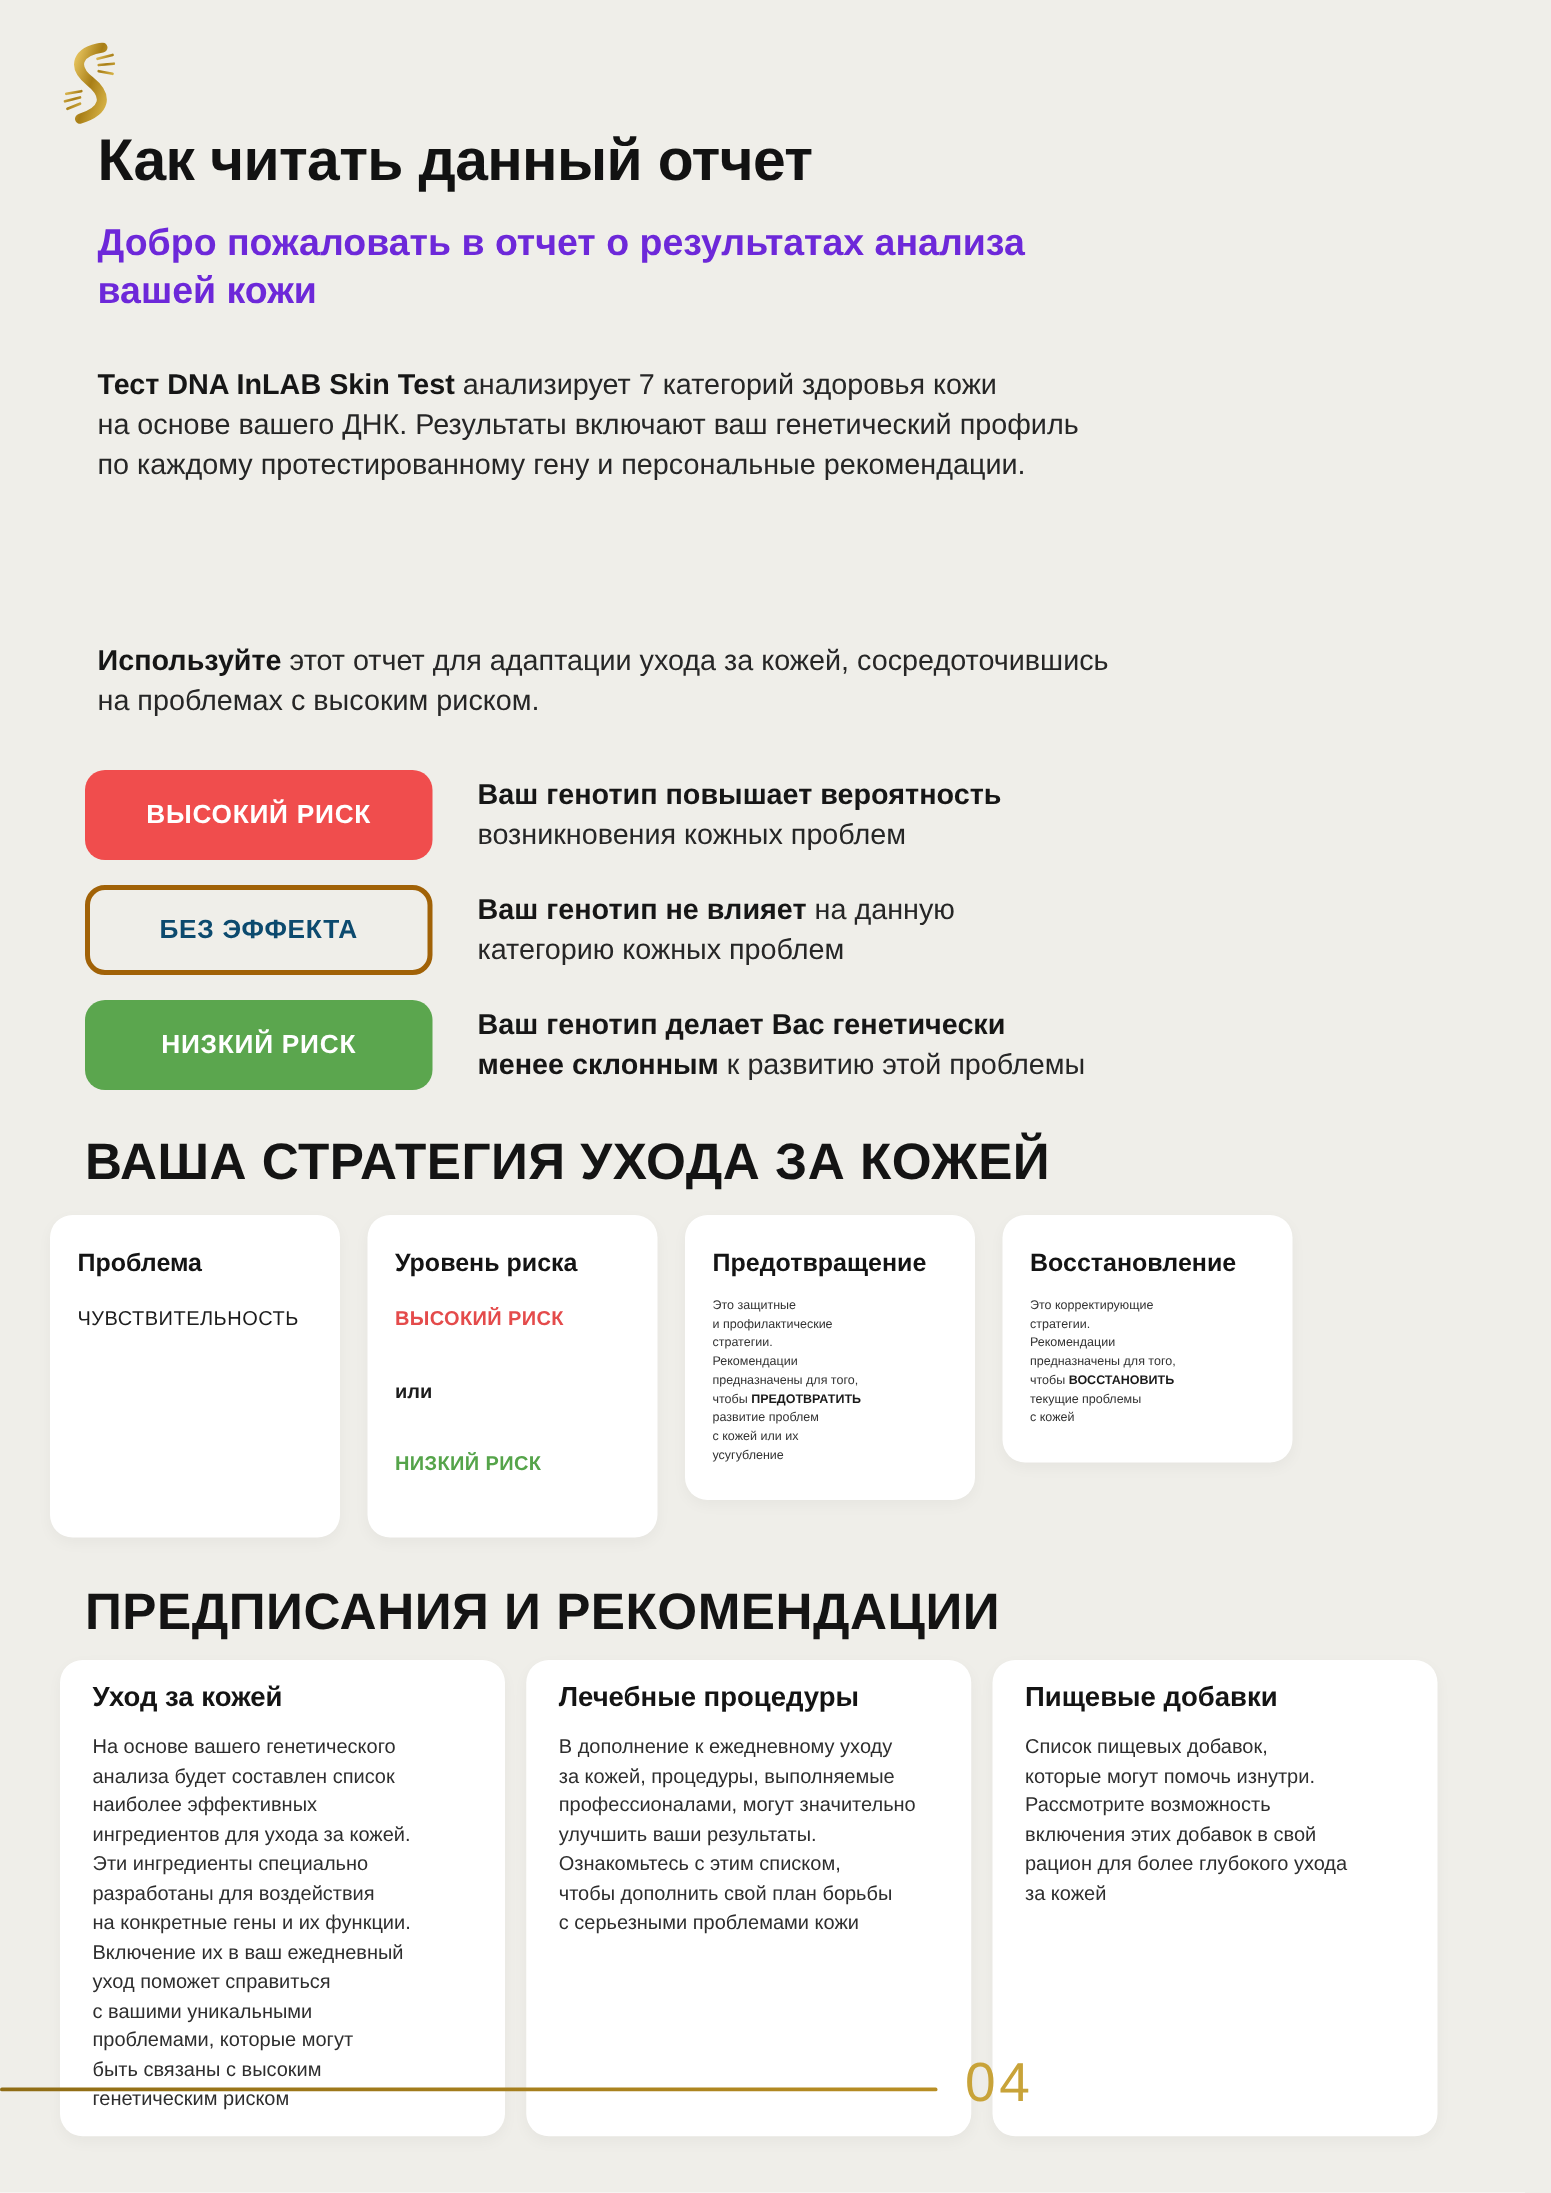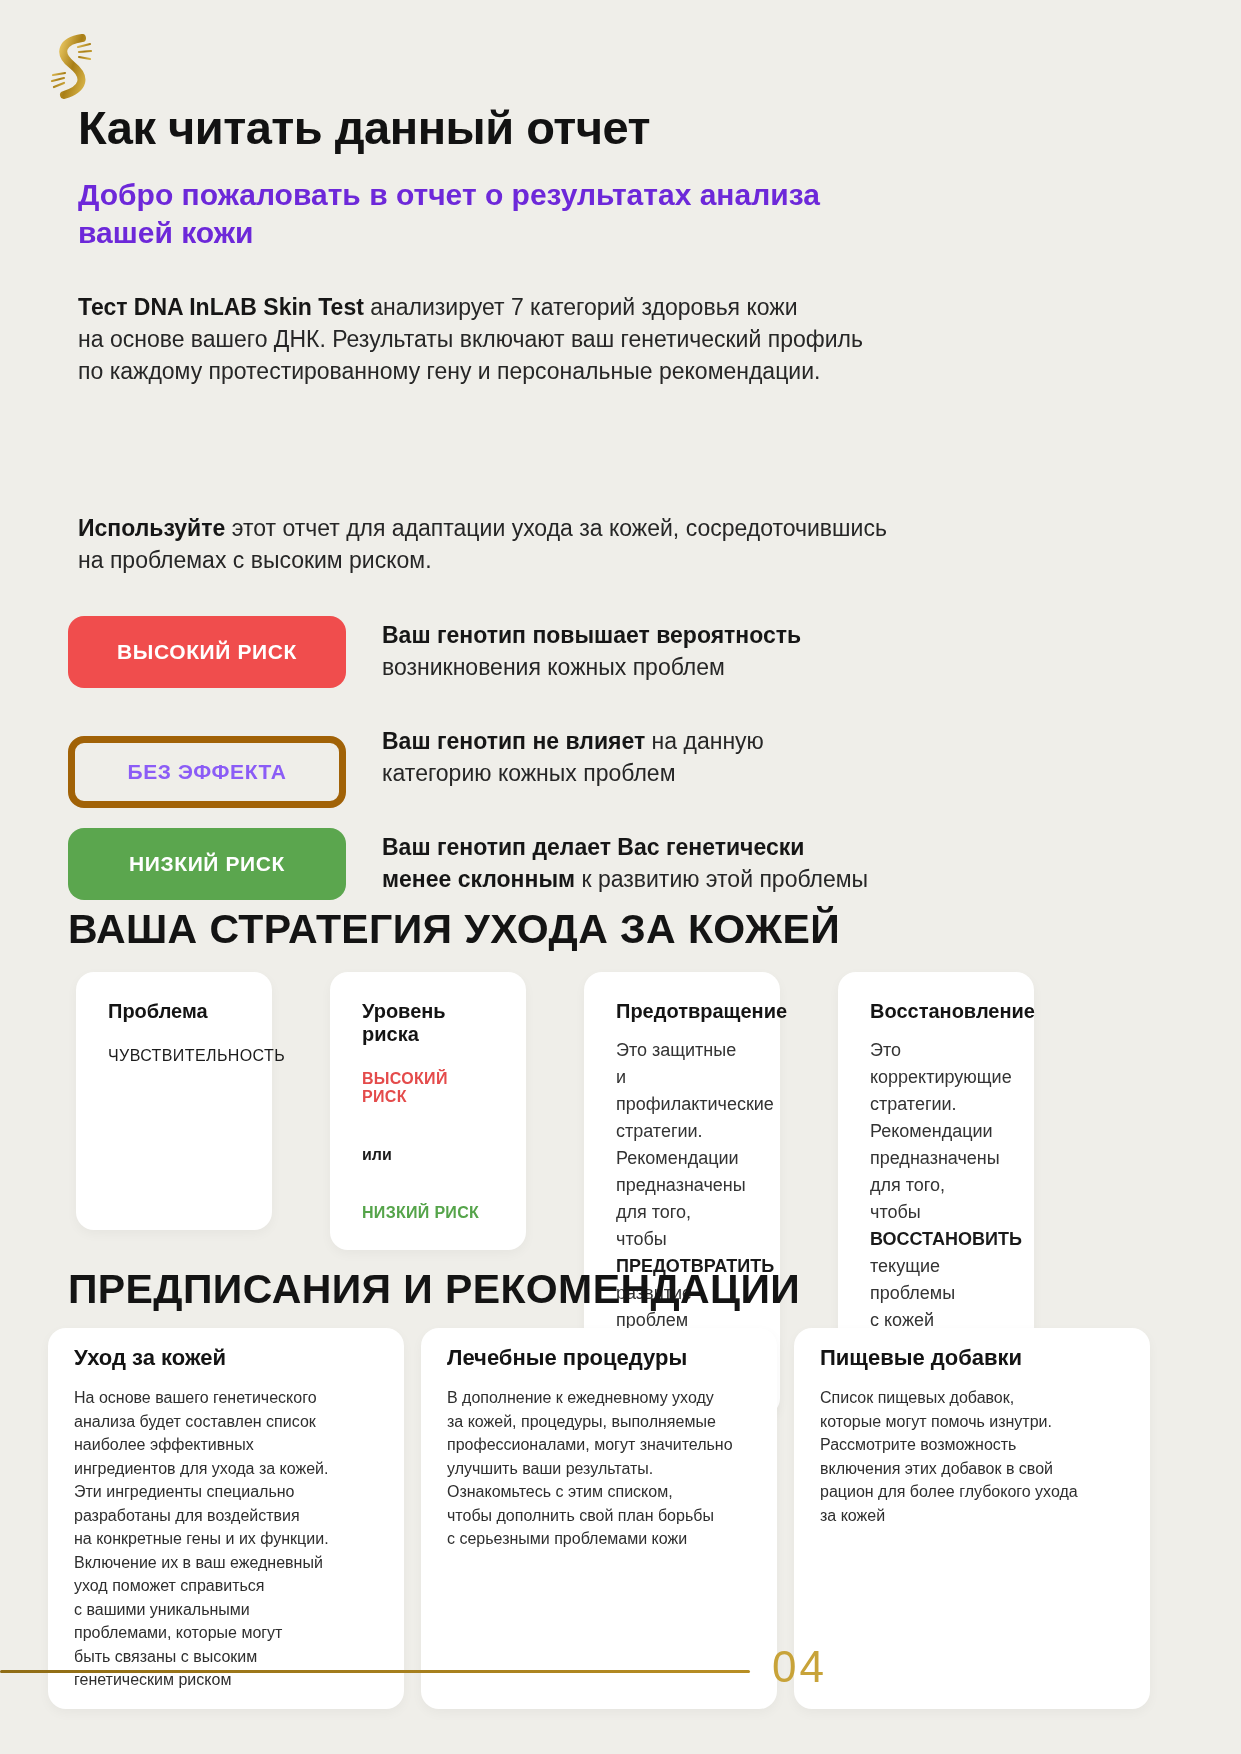--- a/index.html
+++ b/index.html
@@ -32,21 +32,21 @@
   .p3{top:512px;}
 
   .legend{position:absolute;left:68px;top:616px;}
   .legend-row{display:flex;align-items:center;margin-bottom:20px;}
   .badge{
     width:278px;height:72px;border-radius:16px;
     display:flex;align-items:center;justify-content:center;
     font-size:21px;font-weight:700;letter-spacing:0.6px;box-sizing:border-box;
   }
   .badge-high{background:#F04D4D;color:#FFFFFF;}
-  .badge-none{background:transparent;border:7px solid #a16207;color:#8b5cf6;margin-top:28px;}
+  .badge-none{background:transparent;border:4px solid #a16207;color:#0c4a6e;}
   .badge-low{background:#5BA64E;color:#FFFFFF;}
   .legend-desc{
     margin:0 0 0 36px;font-size:23px;line-height:1.38;color:#262626;
     white-space:pre-line;
   }
   .legend-desc b{font-weight:700;color:#161616;}
 
   .section-heading{
     position:absolute;left:68px;margin:0;
     font-size:41px;font-weight:600;letter-spacing:0.4px;color:#141414;
@@ -56,29 +56,29 @@
 
   .card{
     background:#FFFFFF;border-radius:18px;box-sizing:border-box;
     box-shadow:0 4px 12px rgba(0,0,0,0.04);
   }
   .strategy-cards{
     position:absolute;left:40px;top:972px;
     display:grid;grid-template-columns:repeat(4,232px);column-gap:22px;
     align-items:start;
   }
-  .s-card{padding:28px 32px;margin-left:36px;}
+  .s-card{padding:28px 22px;}
   .s-card-tall{min-height:258px;}
   .card-title{font-size:20px;font-weight:700;color:#141414;}
   .problem-value{margin-top:24px;font-size:16px;letter-spacing:0.4px;color:#1c1c1c;}
   .risk-high{margin-top:24px;font-size:16px;font-weight:700;letter-spacing:0.3px;color:#E44B4B;}
   .risk-or{margin-top:40px;font-size:16px;font-weight:700;color:#1c1c1c;}
   .risk-low{margin-top:40px;font-size:16px;font-weight:700;letter-spacing:0.3px;color:#55A44A;}
   .card-body{
-    margin:14px 0 0 0;font-size:18px;line-height:1.5;color:#333333;
+    margin:14px 0 0 0;font-size:10px;line-height:1.5;color:#333333;
     white-space:pre-line;
   }
   .card-body b{font-weight:700;color:#1a1a1a;}
 
   .rec-cards{
     position:absolute;left:48px;top:1328px;
     display:grid;grid-template-columns:repeat(3,356px);column-gap:17px;
   }
   .r-card{padding:17px 26px;min-height:318px;}
   .r-card .card-title{font-size:22px;}

